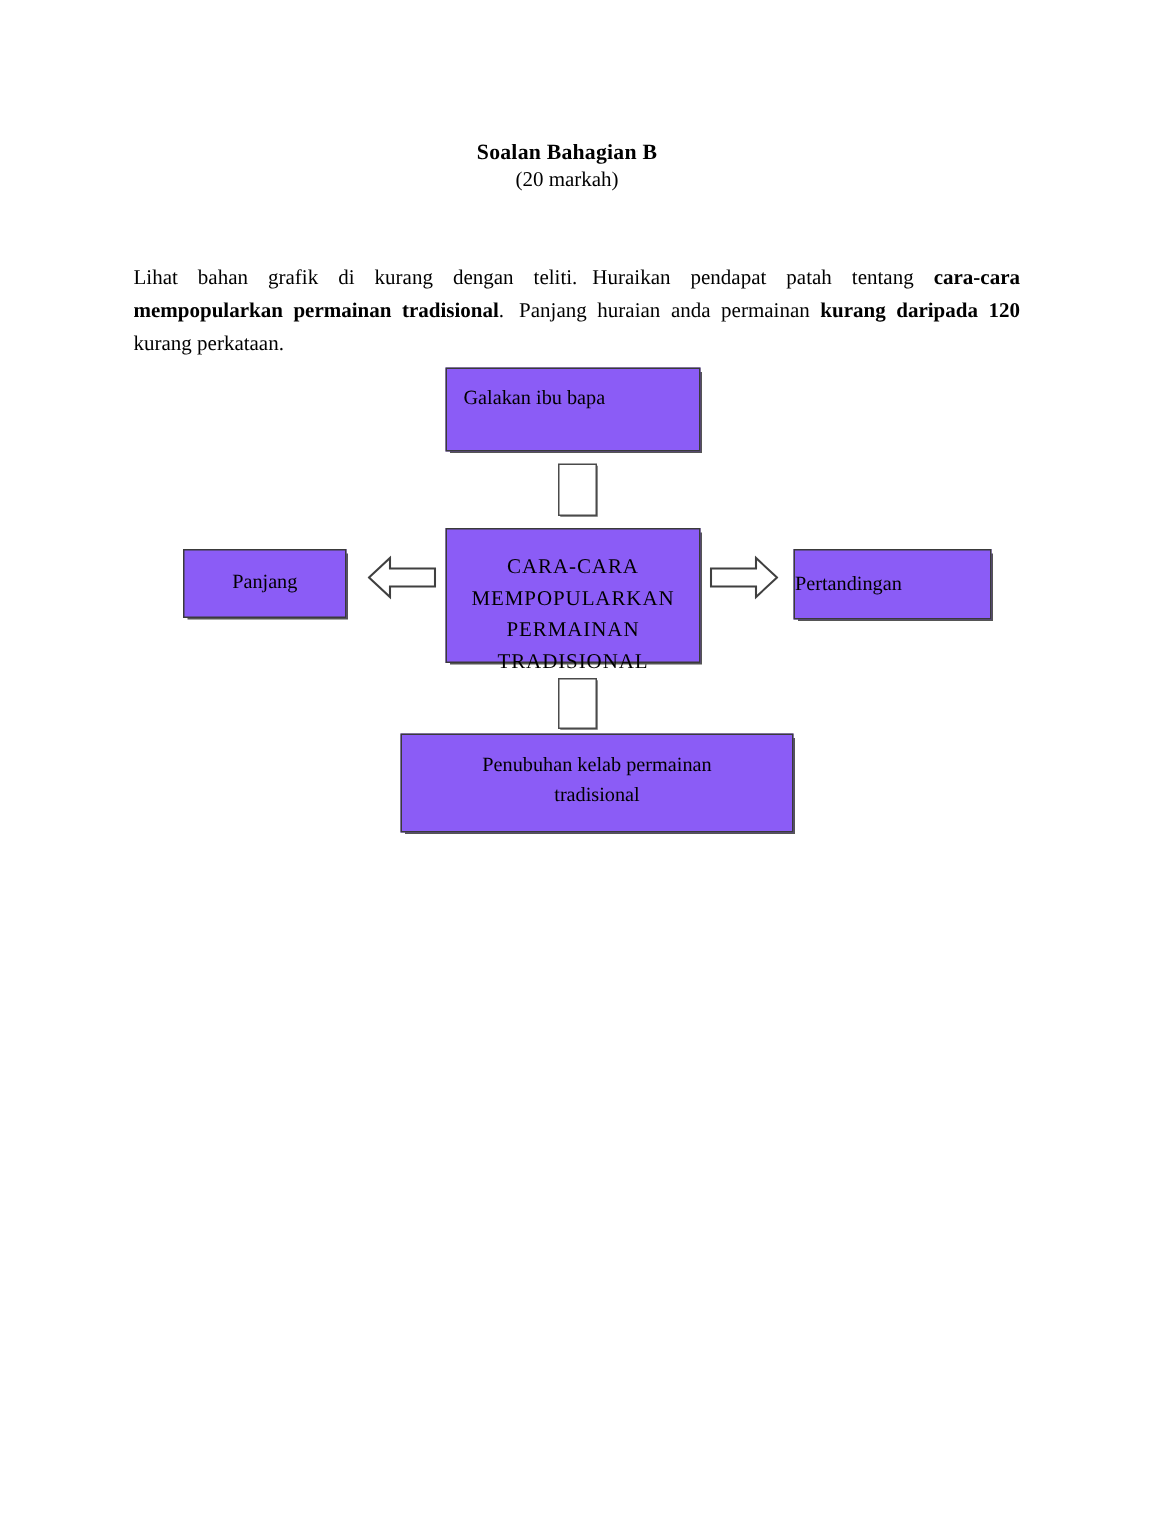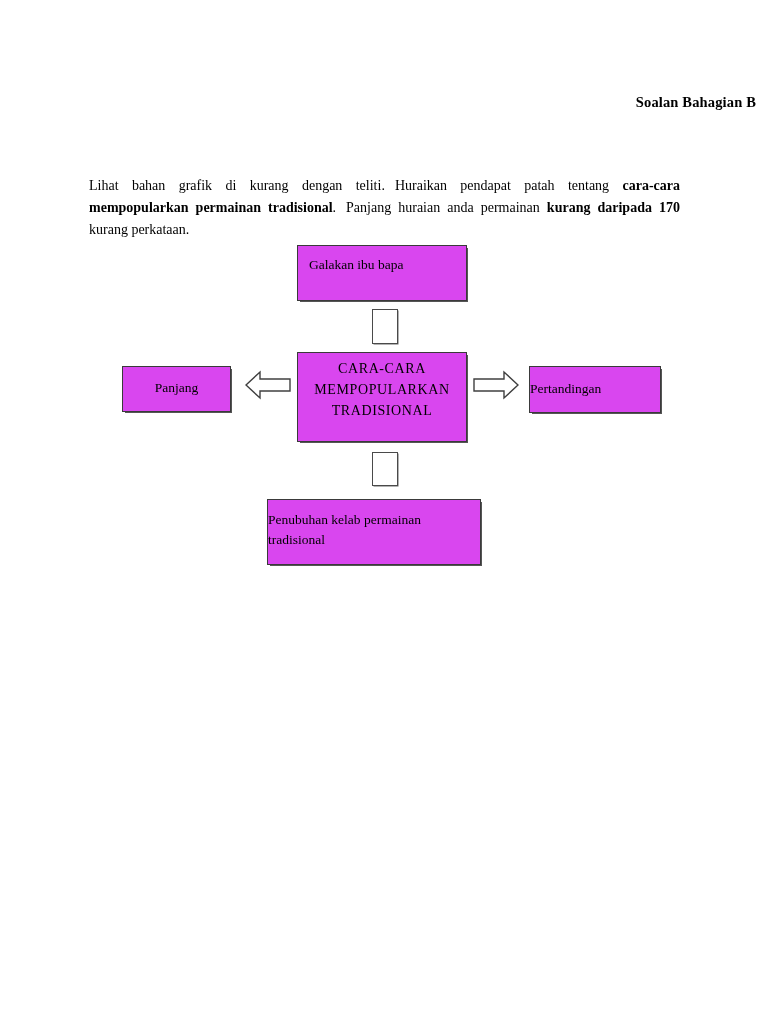--- a/index.html
+++ b/index.html
@@ -21,21 +21,21 @@
     inset: 0;
     background: #ffffff;
   }
 
   
   .title-block {
     position: absolute;
     left: 0;
     top: 93px;
     width: 756px;
-    text-align: right;
+    text-align: center;
   }
   .doc-title {
     font-size: 14.5px;
     font-weight: bold;
     letter-spacing: 0.15px;
     line-height: 18px;
   }
   .doc-subtitle {
     font-size: 14px;
     font-weight: normal;
@@ -62,42 +62,42 @@
     position: absolute;
     left: 0;
     top: 0;
     width: 768px;
     height: 1024px;
   }
 
   .node {
     position: absolute;
     box-sizing: border-box;
-    background: #d946ef;
+    background: #8b5cf6;
     border: 1px solid #3a3a3a;
     box-shadow: 2px 2px 0 -1px #555555;
     font-size: 13.5px;
     line-height: 20px;
   }
 
   .node-top {
     left: 297px;
     top: 245px;
     width: 170px;
     height: 56px;
     padding: 9px 0 0 11px;
     text-align: left;
   }
 
   .node-center {
     left: 297px;
     top: 352px;
     width: 170px;
     height: 90px;
-    padding-top: 5px;
+    padding-top: 15px;
     text-align: center;
     font-size: 14px;
     line-height: 21px;
     letter-spacing: 0.6px;
   }
 
   .node-left {
     left: 122px;
     top: 366px;
     width: 109px;
@@ -111,25 +111,24 @@
     top: 366px;
     width: 132px;
     height: 47px;
     padding-top: 12px;
     text-align: left;
   }
 
   .node-bottom {
     left: 267px;
     top: 489px;
-    width: 214px;
+    width: 262px;
     height: 66px;
     padding-top: 10px;
-    text-align: left;
-    margin-top: 10px;
+    text-align: center;
   }
 
   
   .connector {
     position: absolute;
     box-sizing: border-box;
     background: #ffffff;
     border: 1px solid #4a4a4a;
     box-shadow: 1px 1px 0 -0.5px #666666;
   }
@@ -144,37 +143,39 @@
   .arrow-right { left: 473px; top: 370px; width: 46px; height: 30px; }
   .arrow svg { display: block; }
 </style>
 </head>
 <body>
 
 <div class="page">
 
   <div class="title-block">
     <div class="doc-title">Soalan Bahagian B</div>
+    <div class="doc-subtitle">(20 markah)</div>
   </div>
 
   <p class="instruction">
-    <span>Lihat bahan grafik di kurang dengan teliti.</span><span class="gap-wide"></span><span>Huraikan pendapat patah tentang </span><span class="b">cara-cara mempopularkan permainan tradisional</span><span>.</span><span class="gap-wide"></span><span>Panjang huraian anda permainan </span><span class="b">kurang daripada 170</span><span> kurang perkataan.</span>
+    <span>Lihat bahan grafik di kurang dengan teliti.</span><span class="gap-wide"></span><span>Huraikan pendapat patah tentang </span><span class="b">cara-cara mempopularkan permainan tradisional</span><span>.</span><span class="gap-wide"></span><span>Panjang huraian anda permainan </span><span class="b">kurang daripada 120</span><span> kurang perkataan.</span>
   </p>
 
   <div class="diagram">
 
     <div class="node node-top">
       <span>Galakan ibu bapa</span>
     </div>
 
     <div class="connector connector-top"></div>
 
     <div class="node node-center">
       <div>CARA-CARA</div>
       <div>MEMPOPULARKAN</div>
+      <div>PERMAINAN</div>
       <div>TRADISIONAL</div>
     </div>
 
     <div class="arrow arrow-left">
       <svg width="46" height="30" viewBox="0 0 46 30">
         <polygon points="1,15 15,2 15,9 45,9 45,21 15,21 15,28" fill="#ffffff" stroke="#404040" stroke-width="1.4" stroke-linejoin="miter"></polygon>
       </svg>
     </div>
 
     <div class="node node-left">

